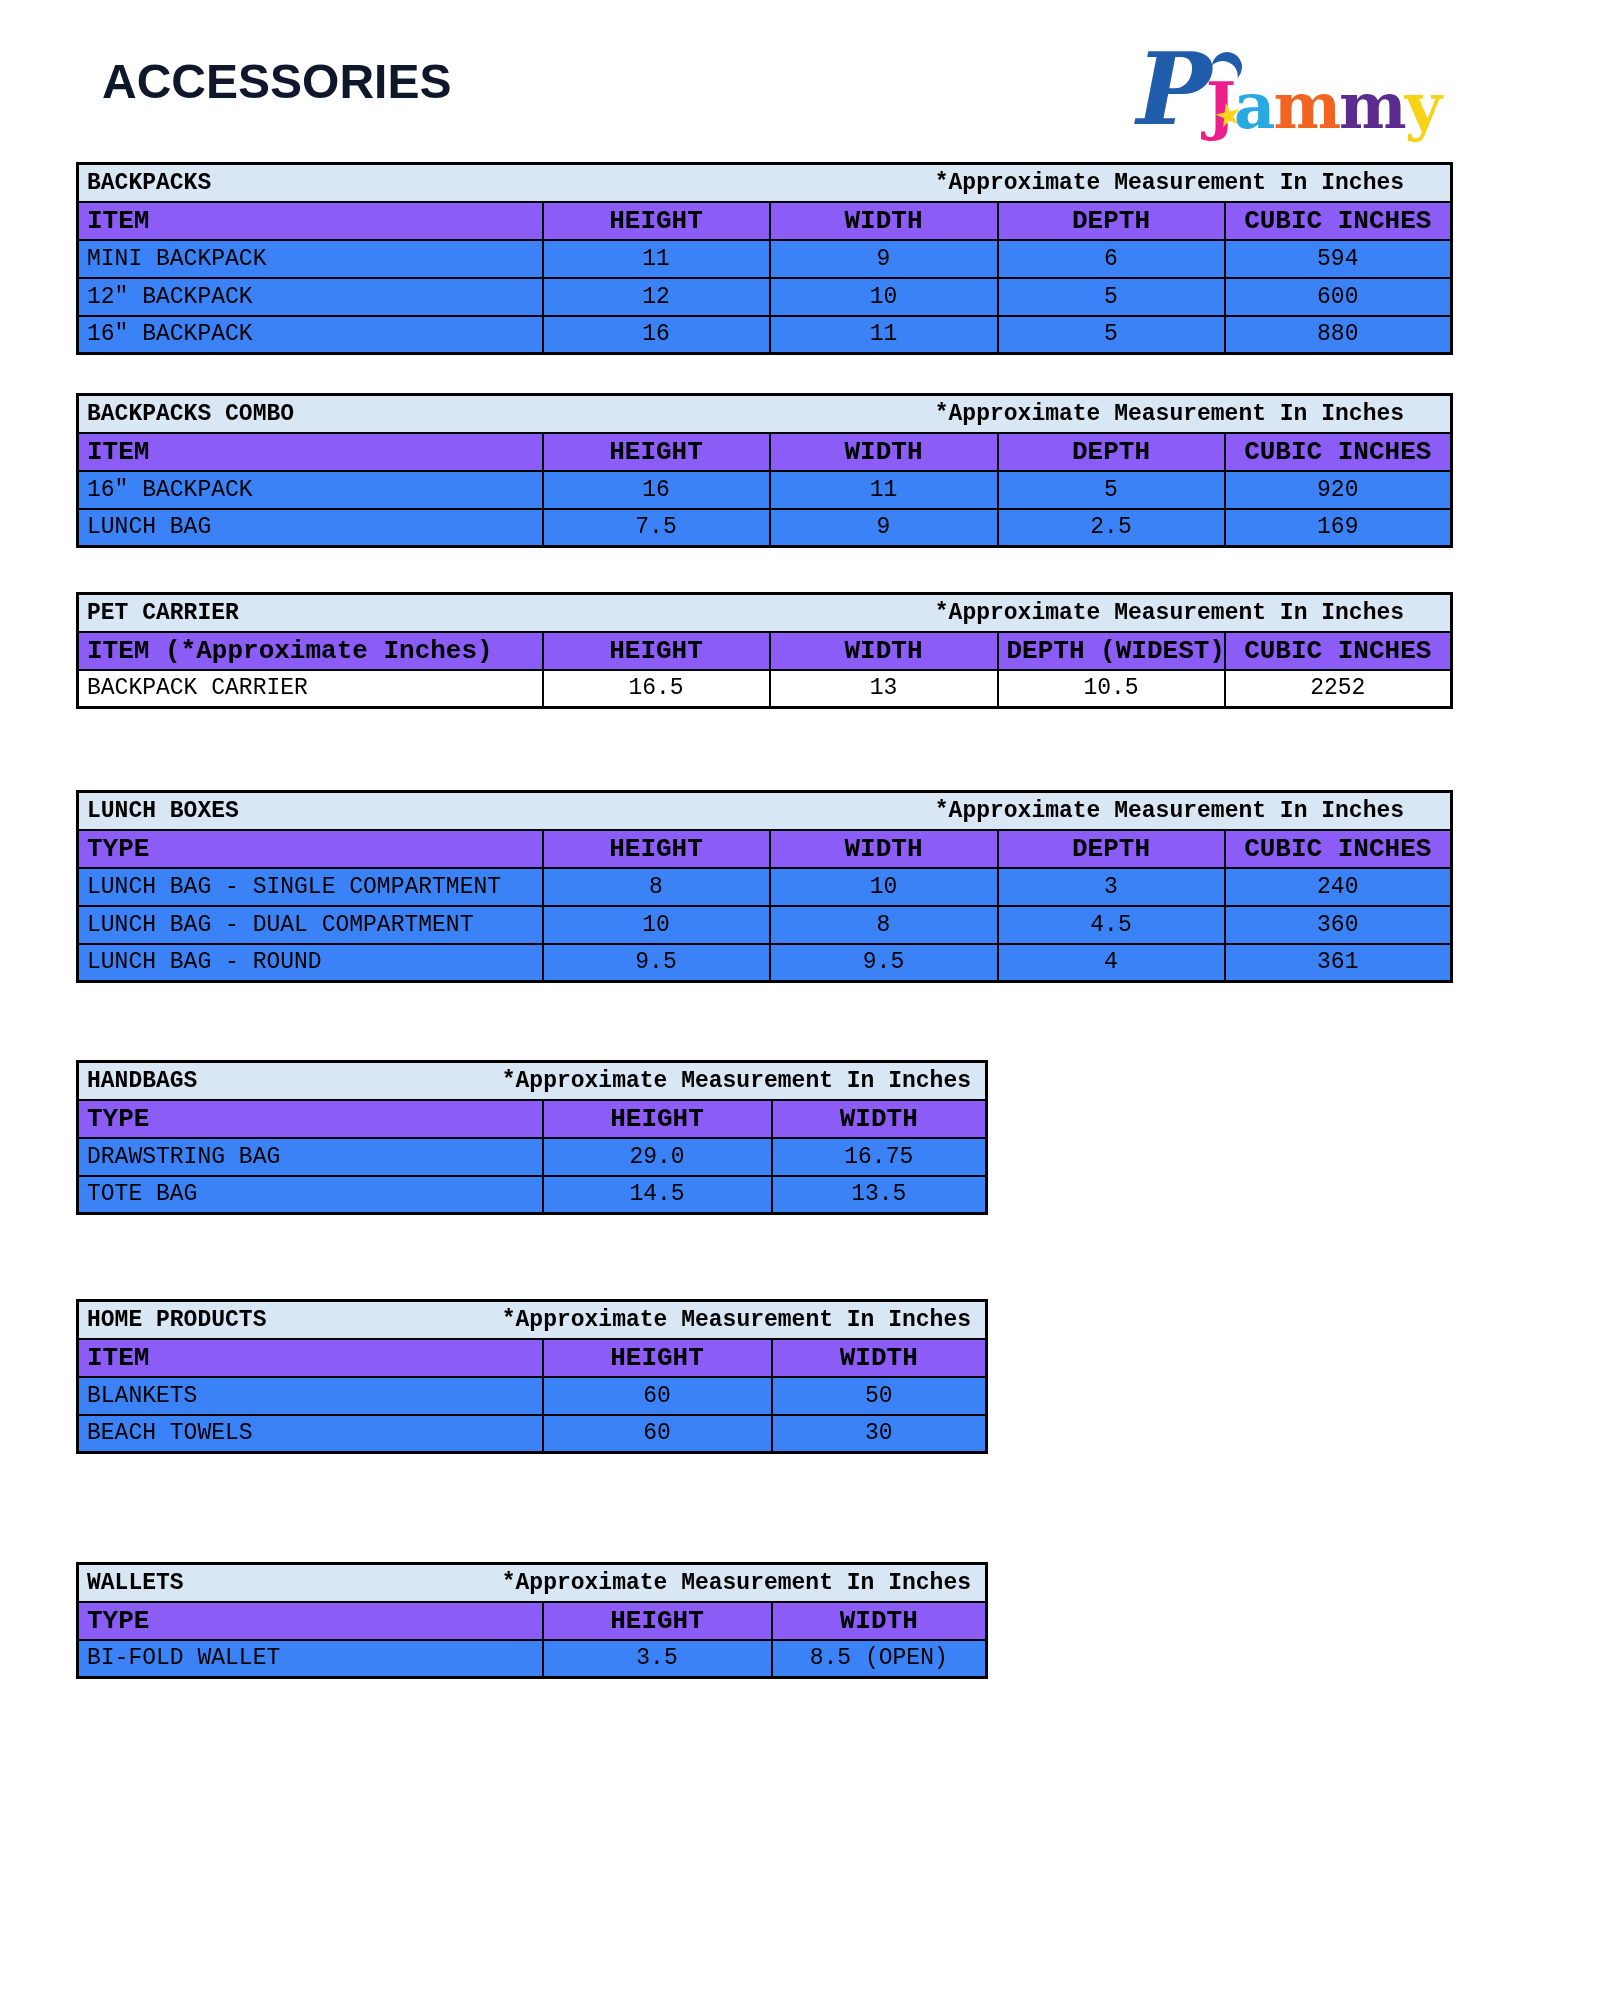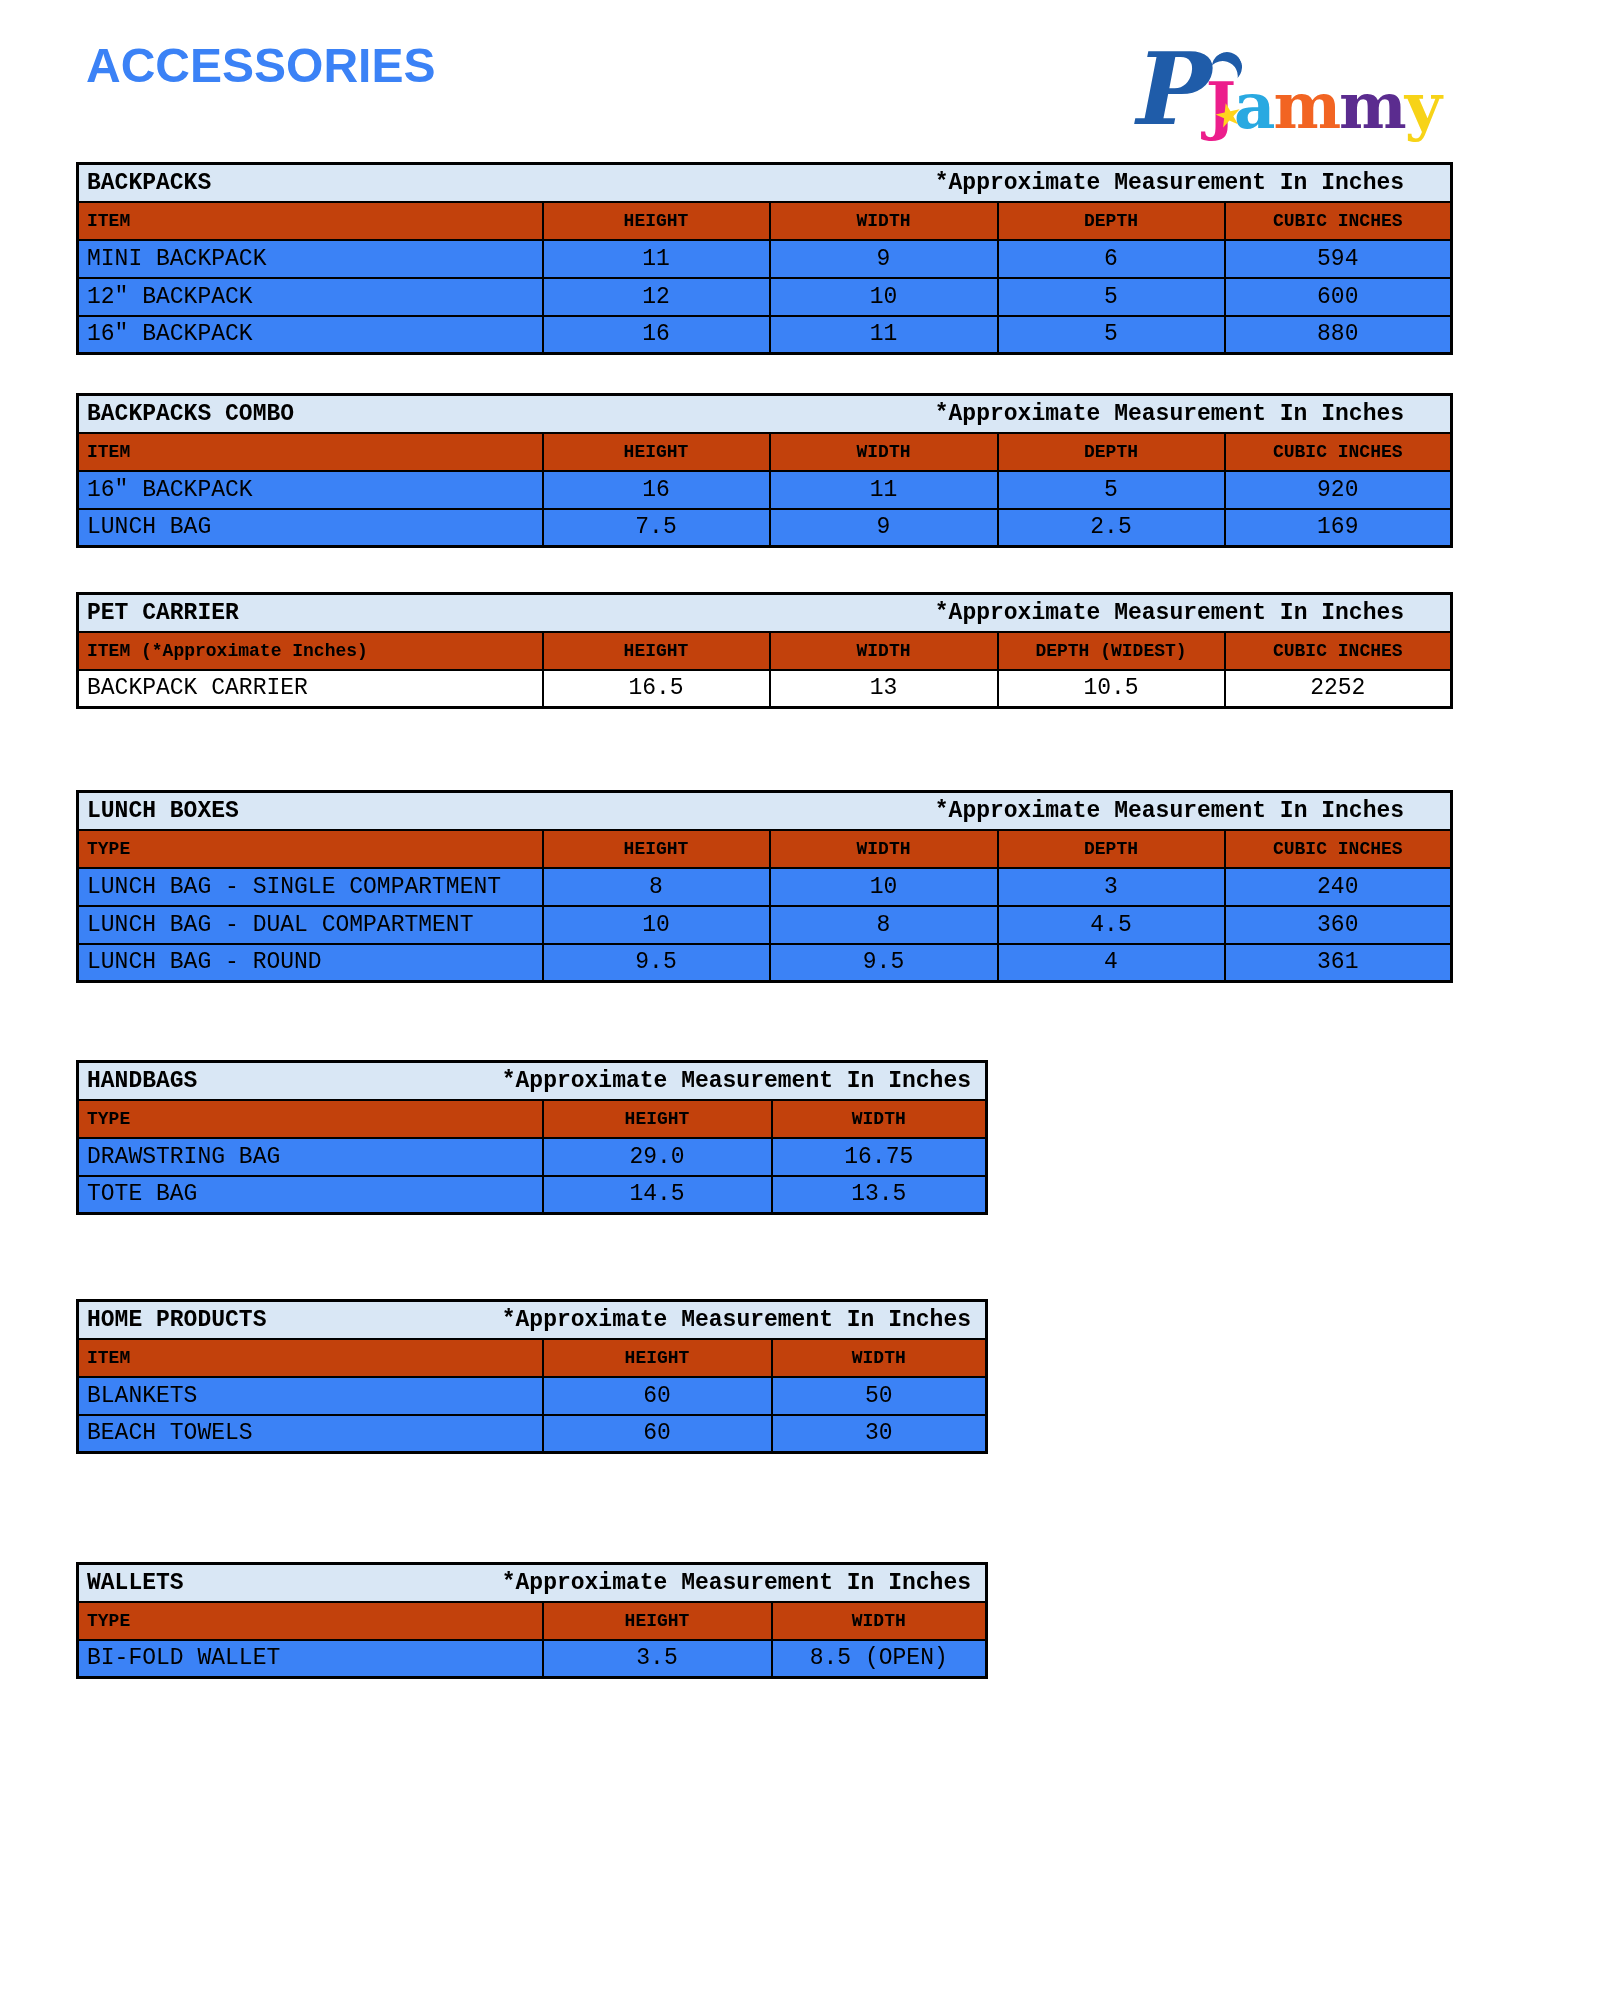--- a/index.html
+++ b/index.html
@@ -9,22 +9,22 @@
     height:2000px;
     background:#ffffff;
     font-family:"Liberation Sans", sans-serif;
     color:#000000;
     overflow:hidden;
   }
 
   
   .page-header { position:relative; height:162px; }
   .page-title {
-    position:absolute; left:86px; top:38px; margin:0;
-    font-size:48px; font-weight:700; letter-spacing:0px; color:#3b82f6;
+    position:absolute; left:86px; top:38px; margin:16px;
+    font-size:48px; font-weight:700; letter-spacing:0px; color:#0f172a;
   }
   .logo {
     position:absolute; top:22px; right:160px;
     display:flex; align-items:flex-end; height:110px;
   }
   .logo-p {
     font-family:"DejaVu Serif", serif; font-style:italic; font-weight:700;
     font-size:100px; line-height:0.85; position:relative; margin-right:-6px; z-index:1;
   }
   .logo-star {
@@ -59,21 +59,21 @@
     padding:0 8px; overflow:hidden; white-space:nowrap;
   }
   td.title-cell { background:#d9e7f5; border-bottom-width:3px; }
   .title-flex {
     display:flex; justify-content:space-between; align-items:center;
     font-weight:700; font-size:23px;
   }
   table.wide  .note { padding-right:38px; }
   table.narrow .note { padding-right:6px; }
   table.meas th {
-    background:#c2410c; font-size:18px; font-weight:700; text-align:center;
+    background:#8b5cf6; font-size:26px; font-weight:700; text-align:center;
   }
   table.meas th.first { text-align:left; }
   table.meas td.data { background:#3b82f6; font-size:23px; text-align:center; font-weight:400; }
   table.meas td.data.first { text-align:left; }
   table.meas.white-rows td.data { background:#ffffff; }
 </style>
 </head>
 <body>
 
 <div class="page">

